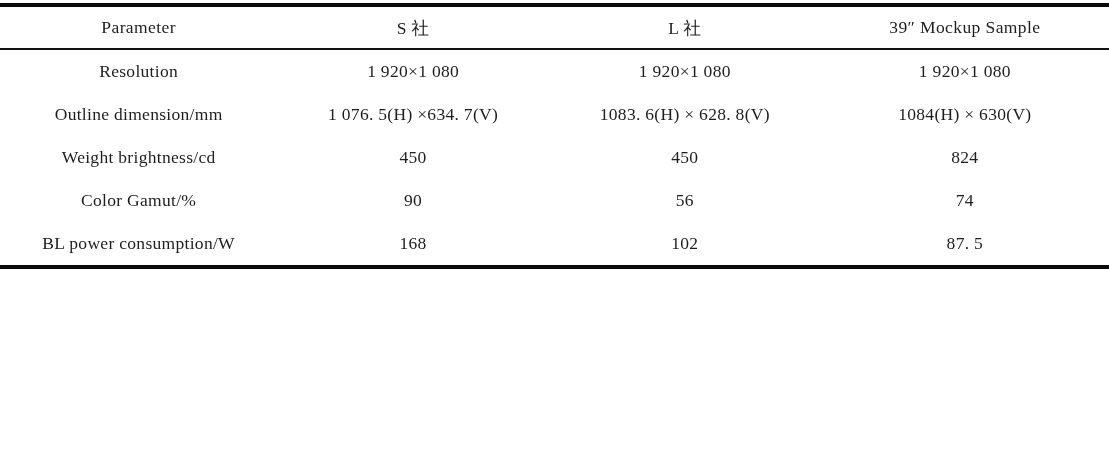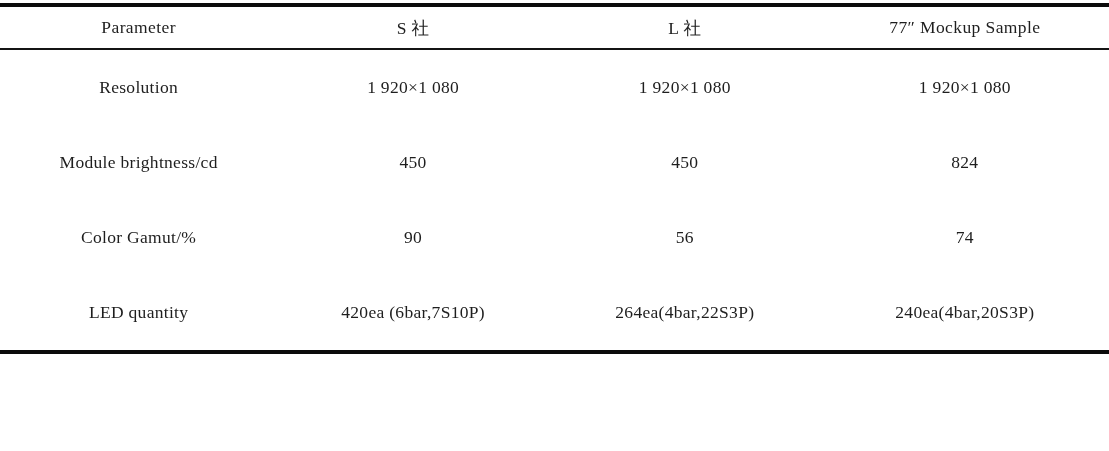--- a/index.html
+++ b/index.html
@@ -42,63 +42,69 @@
     vertical-align: middle;
     border-bottom: 2px solid #141414;
     padding: 0;
   }
   tbody td {
     font-size: 17.5px;
     letter-spacing: 0.3px;
     height: 43px;
     text-align: center;
     vertical-align: middle;
-    padding: 16px;
+    padding: 0;
     white-space: nowrap;
   }
 </style>
 </head>
 <body>
 
 <div class="page">
   <table class="spec-table">
     <colgroup>
       <col class="c-param">
         <col class="c-s">
         <col class="c-l">
         <col class="c-mockup">
     </colgroup>
     <thead>
       <tr>
         <th>Parameter</th>
         <th>S 社</th>
         <th>L 社</th>
-        <th>77″ Mockup Sample</th>
+        <th>39″ Mockup Sample</th>
       </tr>
     </thead>
     <tbody>
       <tr>
         <td>Resolution</td>
         <td>1 920×1 080</td>
         <td>1 920×1 080</td>
         <td>1 920×1 080</td>
       </tr>
       <tr>
-        <td>Module brightness/cd</td>
+        <td>Outline dimension/mm</td>
+        <td>1 076. 5(H) ×634. 7(V)</td>
+        <td>1083. 6(H) × 628. 8(V)</td>
+        <td>1084(H) × 630(V)</td>
+      </tr>
+      <tr>
+        <td>Weight brightness/cd</td>
         <td>450</td>
         <td>450</td>
         <td>824</td>
       </tr>
       <tr>
         <td>Color Gamut/%</td>
         <td>90</td>
         <td>56</td>
         <td>74</td>
       </tr>
       <tr>
-        <td>LED quantity</td>
-        <td>420ea (6bar,7S10P)</td>
-        <td>264ea(4bar,22S3P)</td>
-        <td>240ea(4bar,20S3P)</td>
+        <td>BL power consumption/W</td>
+        <td>168</td>
+        <td>102</td>
+        <td>87. 5</td>
       </tr>
     </tbody>
   </table>
 </div>
 
 </body></html>

